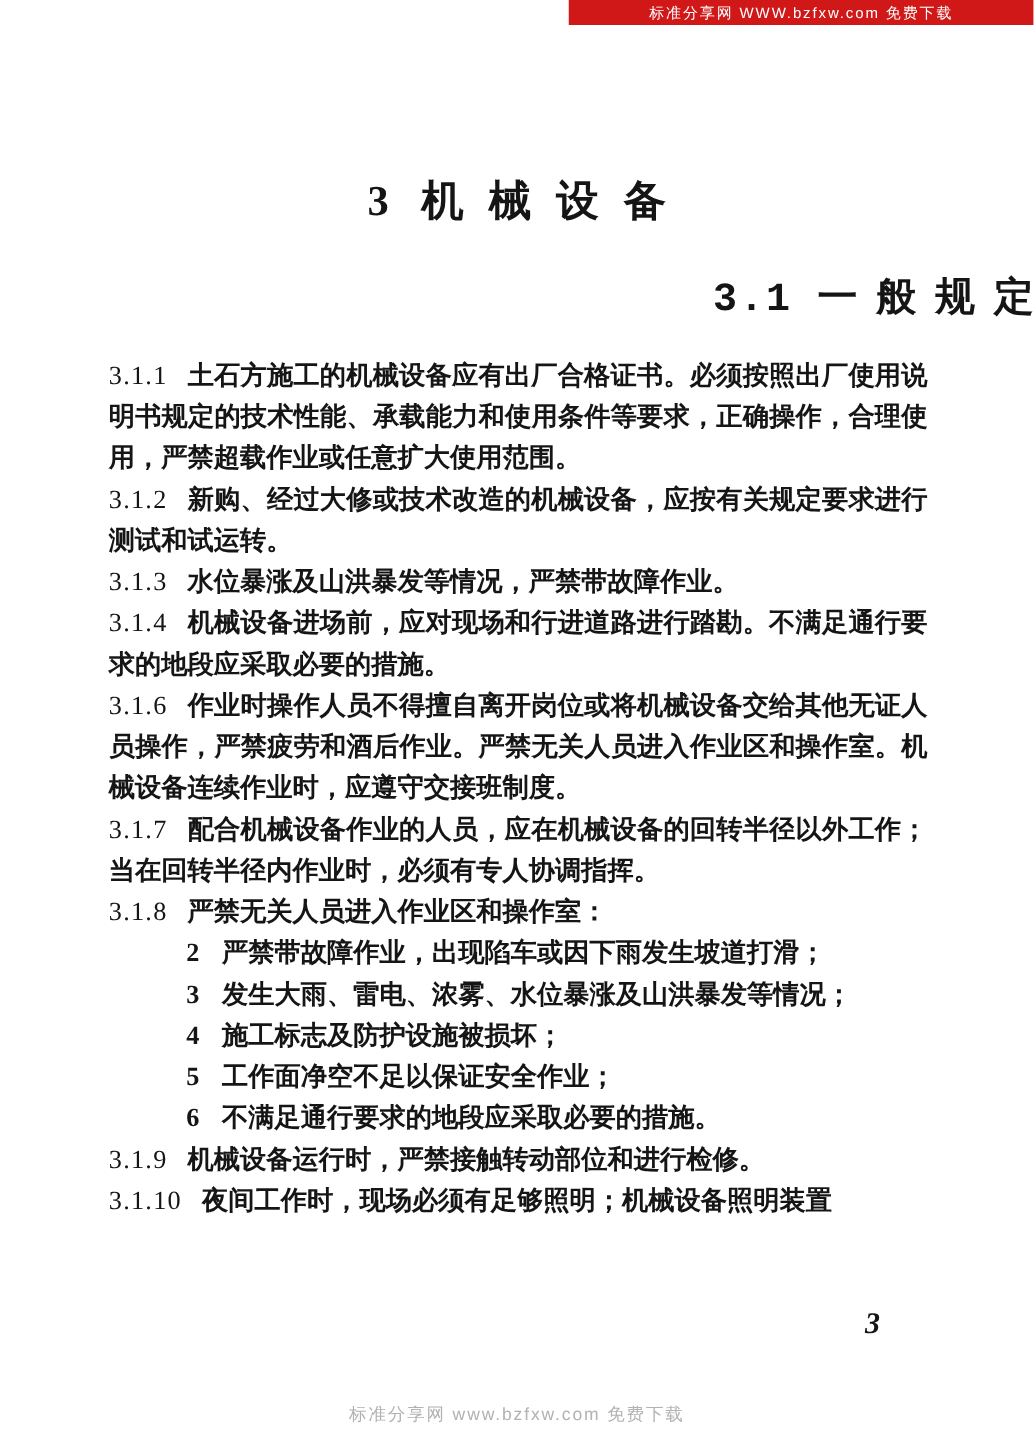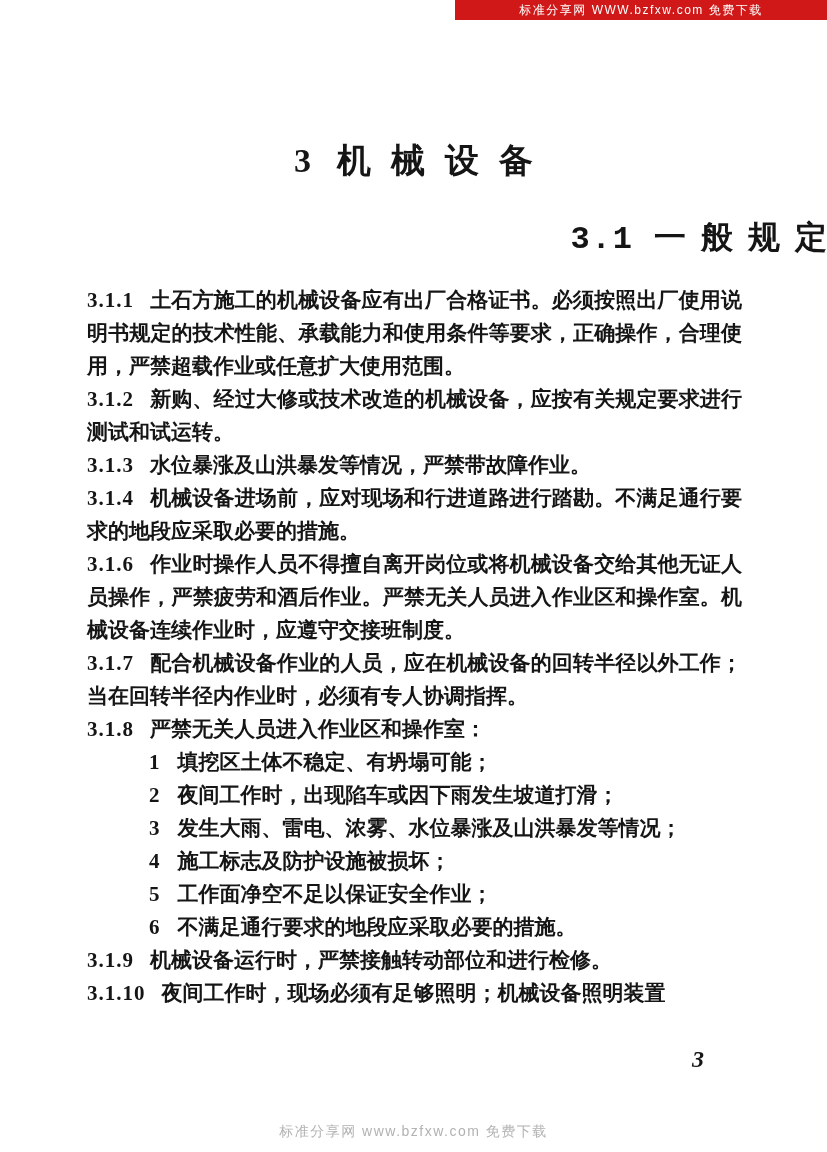--- a/index.html
+++ b/index.html
@@ -57,21 +57,21 @@
   .doc-body {
     width: 655px;
     margin: 24px 0 0 87px;
     font-size: 21px;
     line-height: 33px;
     font-weight: 600;
     text-align: justify;
   }
   p.clause { margin: 0; }
   .clause-num {
-    font-weight: 700;
+    font-weight: 400;
     margin-right: 16px;
     white-space: nowrap;
     letter-spacing: 1px;
   }
   p.cond { margin: 0; padding-left: 62px; }
   .cond-num { font-weight: 700; margin-right: 18px; }
 
   
   .page-number {
     position: absolute;
@@ -129,24 +129,21 @@
       <span class="clause-num">3.1.6</span><span>作业时操作人员不得擅自离开岗位或将机械设备交给其他无证人员操作，严禁疲劳和酒后作业。严禁无关人员进入作业区和操作室。机械设备连续作业时，应遵守交接班制度。</span>
     </p>
     <p class="clause">
       <span class="clause-num">3.1.7</span><span>配合机械设备作业的人员，应在机械设备的回转半径以外工作；当在回转半径内作业时，必须有专人协调指挥。</span>
     </p>
     <p class="clause">
       <span class="clause-num">3.1.8</span><span>严禁无关人员进入作业区和操作室：</span>
     </p>
 
     <p class="cond">
-      <span class="cond-num">1</span><span>填挖区土体不稳定、有坍塌可能；</span>
-    </p>
-    <p class="cond">
-      <span class="cond-num">2</span><span>夜间工作时，出现陷车或因下雨发生坡道打滑；</span>
+      <span class="cond-num">2</span><span>严禁带故障作业，出现陷车或因下雨发生坡道打滑；</span>
     </p>
     <p class="cond">
       <span class="cond-num">3</span><span>发生大雨、雷电、浓雾、水位暴涨及山洪暴发等情况；</span>
     </p>
     <p class="cond">
       <span class="cond-num">4</span><span>施工标志及防护设施被损坏；</span>
     </p>
     <p class="cond">
       <span class="cond-num">5</span><span>工作面净空不足以保证安全作业；</span>
     </p>

